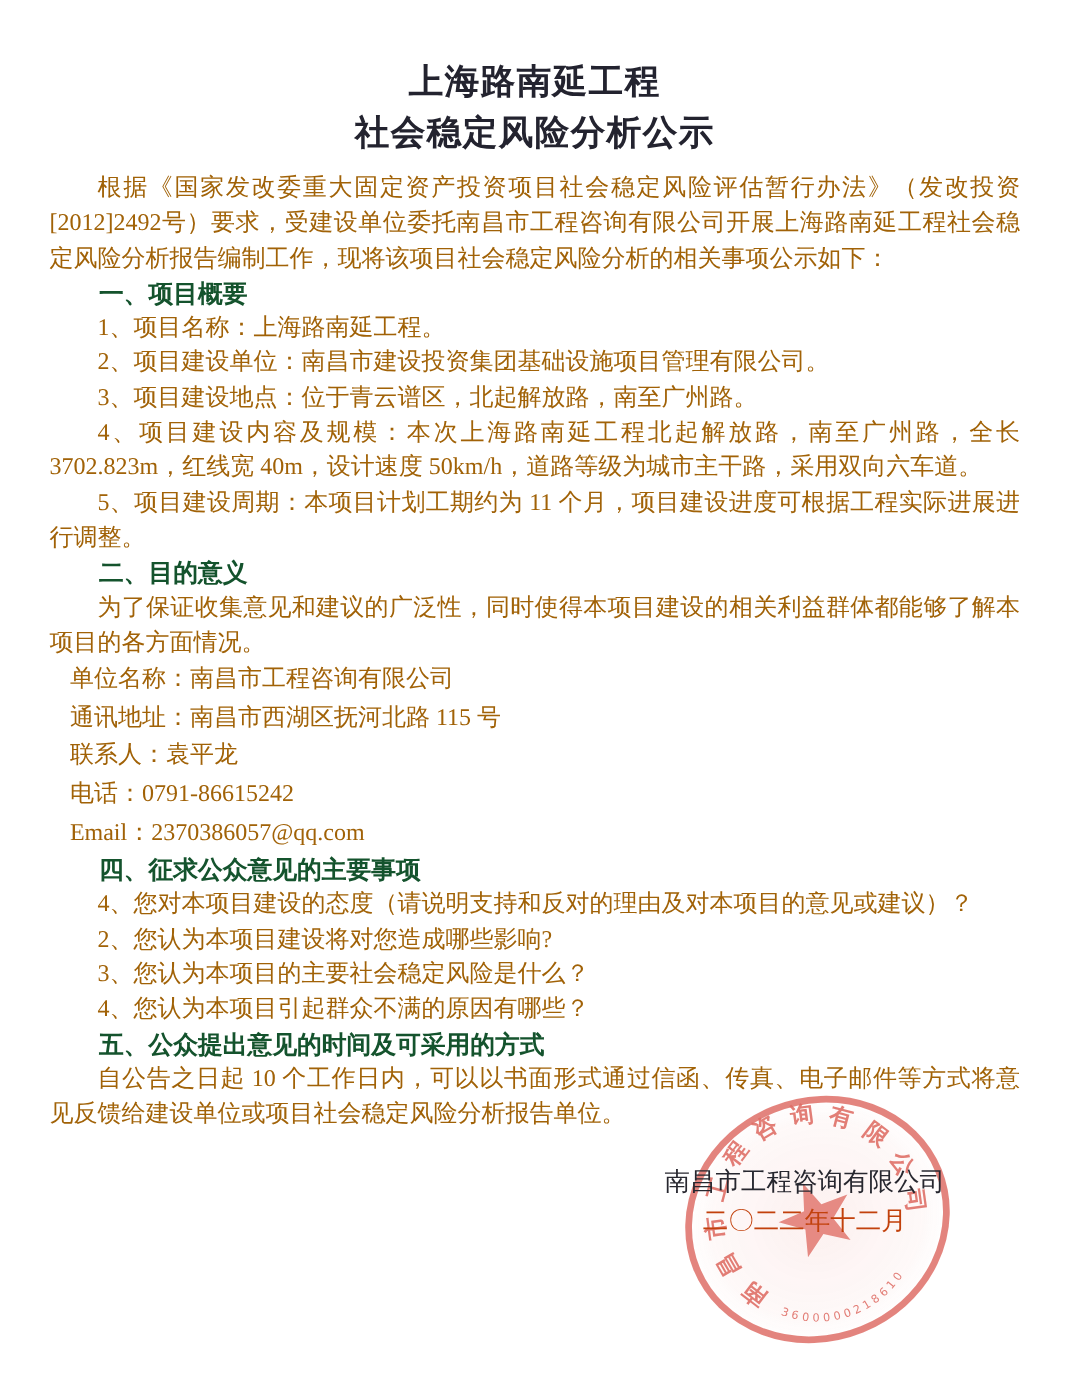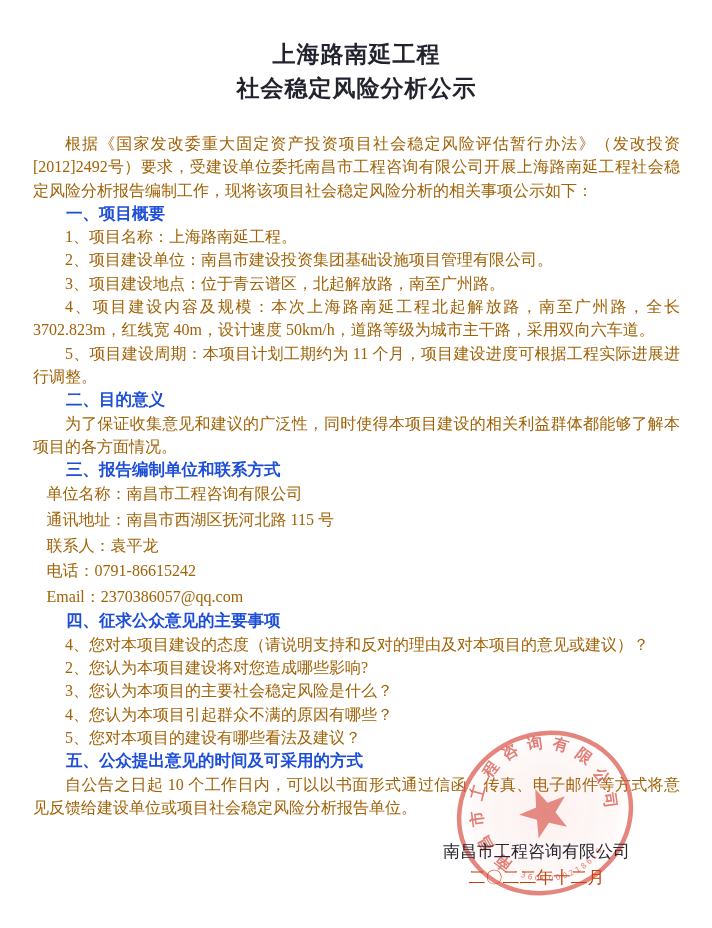--- a/index.html
+++ b/index.html
@@ -26,34 +26,34 @@
   .title {
     text-align: center;
     font-size: 23px;
     font-weight: bold;
     color: #23232f;
     line-height: 34px;
     margin: 0;
     letter-spacing: 1px;
   }
   .title.first { margin-top: 12px; }
-  .title.second { margin-bottom: 26px; }
+  .title.second { margin-bottom: 8px; }
   p {
     margin: 0;
     font-size: 16px;
     line-height: 23.3px;
     color: #a16207;
     text-align: justify;
   }
   p.indent { text-indent: 2em; }
   h2.sec-heading {
     margin: 0;
     font-size: 16.5px;
     font-weight: bold;
-    color: #1d4ed8;
+    color: #14532d;
     line-height: 23.3px;
     text-indent: 2em;
   }
   p.contact-line {
     text-indent: 0.85em;
     line-height: 25.6px;
   }
   .signature {
     position: relative;
     z-index: 2;
@@ -95,33 +95,31 @@
   <h2 class="sec-heading">一、项目概要</h2>
   <p class="indent">1、项目名称：上海路南延工程。</p>
   <p class="indent">2、项目建设单位：南昌市建设投资集团基础设施项目管理有限公司。</p>
   <p class="indent">3、项目建设地点：位于青云谱区，北起解放路，南至广州路。</p>
   <p class="indent">4、项目建设内容及规模：本次上海路南延工程北起解放路，南至广州路，全长 3702.823m，红线宽 40m，设计速度 50km/h，道路等级为城市主干路，采用双向六车道。</p>
   <p class="indent">5、项目建设周期：本项目计划工期约为 11 个月，项目建设进度可根据工程实际进展进行调整。</p>
 
   <h2 class="sec-heading">二、目的意义</h2>
   <p class="indent">为了保证收集意见和建议的广泛性，同时使得本项目建设的相关利益群体都能够了解本项目的各方面情况。</p>
 
-  <h2 class="sec-heading">三、报告编制单位和联系方式</h2>
   <p class="contact-line">单位名称：南昌市工程咨询有限公司</p>
   <p class="contact-line">通讯地址：南昌市西湖区抚河北路 115 号</p>
   <p class="contact-line">联系人：袁平龙</p>
   <p class="contact-line">电话：0791-86615242</p>
   <p class="contact-line">Email：2370386057@qq.com</p>
 
   <h2 class="sec-heading">四、征求公众意见的主要事项</h2>
   <p class="indent">4、您对本项目建设的态度（请说明支持和反对的理由及对本项目的意见或建议）？</p>
   <p class="indent">2、您认为本项目建设将对您造成哪些影响?</p>
   <p class="indent">3、您认为本项目的主要社会稳定风险是什么？</p>
   <p class="indent">4、您认为本项目引起群众不满的原因有哪些？</p>
-  <p class="indent">5、您对本项目的建设有哪些看法及建议？</p>
 
   <h2 class="sec-heading">五、公众提出意见的时间及可采用的方式</h2>
   <p class="indent">自公告之日起 10 个工作日内，可以以书面形式通过信函、传真、电子邮件等方式将意见反馈给建设单位或项目社会稳定风险分析报告单位。</p>
 
   <div class="signature">
     <div class="sig-company">南昌市工程咨询有限公司</div>
     <div class="sig-date">二〇二二年十二月</div>
   </div>
 
   <div class="seal-wrap">

